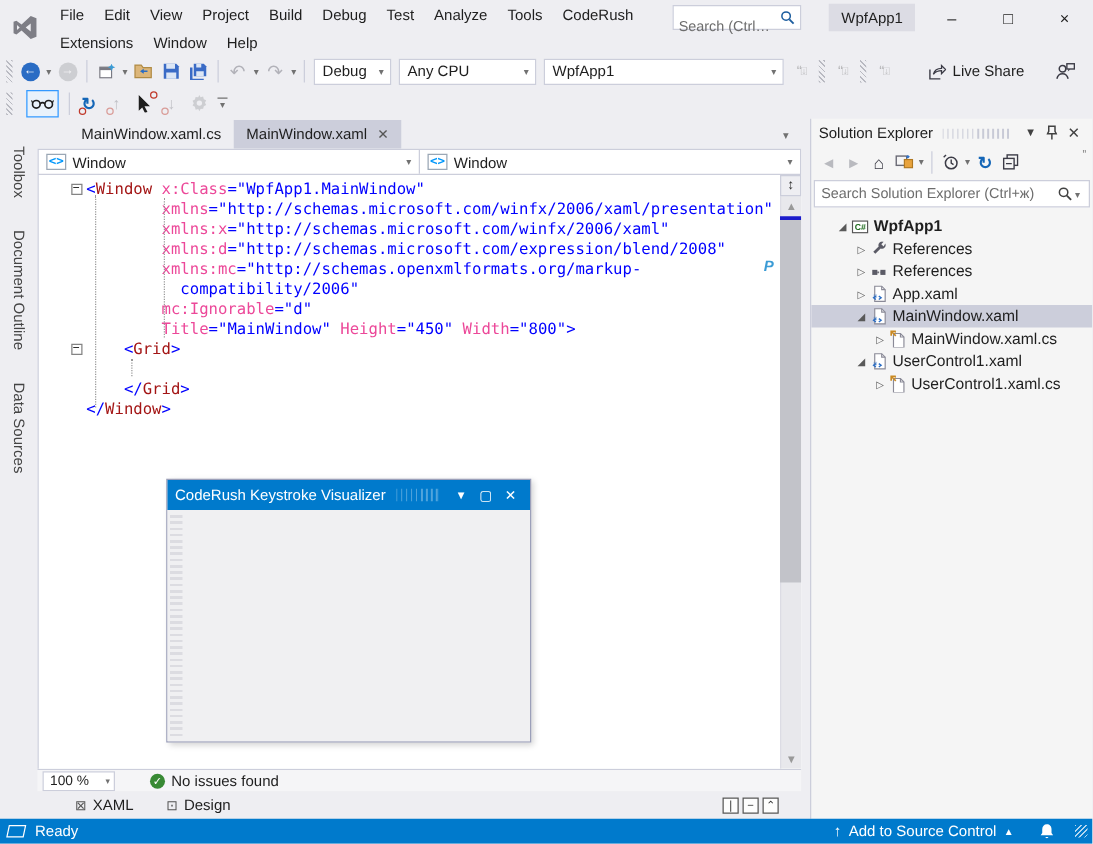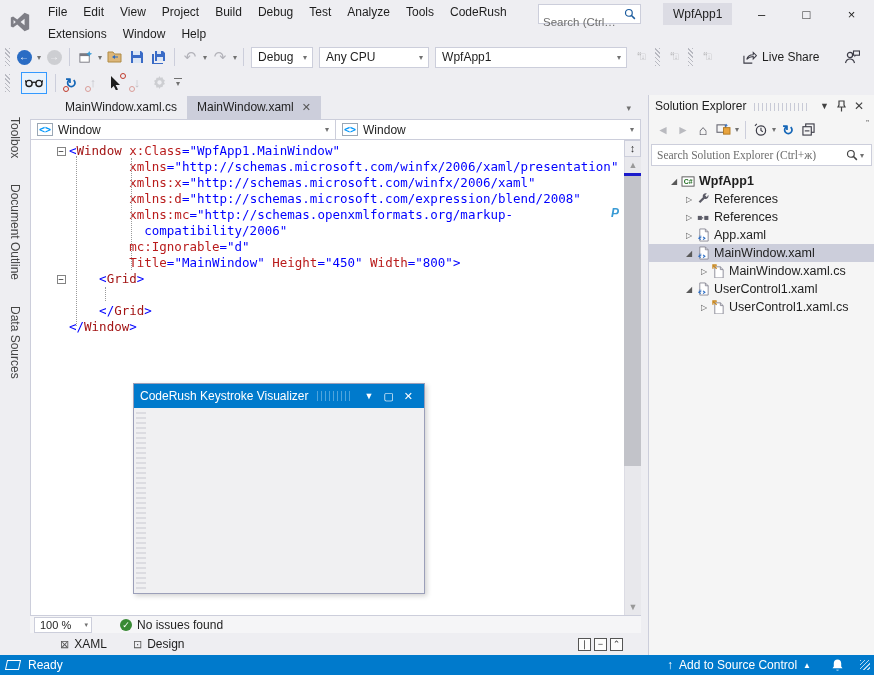--- a/index.html
+++ b/index.html
@@ -51,21 +51,21 @@
   .crumb:last-child { border-right:none; }
   .crumb .tagicon { color:#0097fb; font-family:"DejaVu Sans Mono",monospace; font-size:10px; font-weight:bold; border:1px solid #9aa7b5; padding:0 1px; margin-right:5px; line-height:11px; }
   .crumb .arrow { margin-left:auto; font-size:8px; color:#717171; }
 
   .editor { flex:1; position:relative; background:#fff; overflow:hidden; border-left:1px solid #cccedb; }
   .code { font-family:"DejaVu Sans Mono", monospace; font-size:12.5px; padding-top:3px; position:relative; }
   .code-line { display:flex; height:16px; line-height:16px; white-space:pre; }
   .code-line .lmargin { width:22px; flex:none; }
   .code-line .fold { width:16px; flex:none; display:flex; align-items:center; justify-content:center; }
   .foldbox { width:9px; height:9px; border:1px solid #848484; background:#fff; color:#1e1e1e; font-size:9px; line-height:7px; text-align:center; }
-  .tok-d { color:#0000ff; } .tok-e { color:#a31515; } .tok-a { color:#b91c1c; } .tok-v { color:#0000ff; } .tok-p { color:#000; }
+  .tok-d { color:#0000ff; } .tok-e { color:#a31515; } .tok-a { color:#ec4899; } .tok-v { color:#0000ff; } .tok-p { color:#000; }
   .guide { position:absolute; border-left:1px dotted #9a9a9a; width:0; }
 
   .vscroll { position:absolute; top:0; right:0; bottom:0; width:17px; background:#e8e8ec; border-left:1px solid #dcdce4; }
   .split-handle { position:absolute; top:0; right:0; width:17px; height:17px; background:#eeeef2; border:1px solid #cccedb; text-align:center; font-size:11px; line-height:15px; color:#333; }
   .scroll-up { position:absolute; top:20px; right:2px; width:12px; font-size:9px; color:#999; text-align:center; }
   .caret-mark { position:absolute; top:33px; right:0; width:17px; height:3px; background:#1b1bcb; }
   .vthumb { position:absolute; top:36px; right:0; width:17px; height:290px; background:#c2c3c9; }
   .scroll-down { position:absolute; bottom:3px; right:2px; width:12px; font-size:9px; color:#999; text-align:center; }
   .p-marker { position:absolute; top:66px; right:22px; color:#3a9bd5; font-size:12px; font-style:italic; font-weight:bold; }
 
@@ -97,21 +97,21 @@
   
   .solution-explorer { width:226px; display:flex; flex-direction:column; background:#f5f5f5; border-left:1px solid #cccedb; }
   .se-header { height:21px; display:flex; align-items:center; padding:0 6px; font-size:12px; color:#1e1e1e; }
   .se-grip { flex:1; height:8px; margin:2px 8px 0 8px;
      background:repeating-linear-gradient(90deg,#c8cad6 0 1px, transparent 1px 4px); background-size:100% 3px; }
   .se-hbtn { padding:0 4px; font-size:10px; color:#424242; }
   .se-toolbar { height:27px; display:flex; align-items:center; padding:0 4px; position:relative; }
   .se-tbtn { min-width:20px; height:20px; display:flex; align-items:center; justify-content:center; font-size:12px; }
   .se-overflow { position:absolute; right:4px; top:2px; font-size:9px; color:#717171; letter-spacing:1px; }
   .se-search { height:22px; margin:1px 2px 2px 2px; background:#fff; border:1px solid #cccedb; display:flex; align-items:center; padding:0 5px; color:#6d6d6d; }
-  .se-search .ph { flex:1; font-size:11.5px; white-space:nowrap; overflow:hidden;font-family:Liberation Serif, serif; }
+  .se-search .ph { flex:1; font-size:11.5px; white-space:nowrap; overflow:hidden; }
   .se-tree { flex:1; overflow:hidden; padding-top:4px; }
   .tree-row { height:18px; display:flex; align-items:center; font-size:12.5px; white-space:nowrap; }
   .tree-row.selected { background:#cccedb; }
   .tree-row .twist { width:12px; flex:none; text-align:center; font-size:8px; color:#595959; }
   .tree-row .ticon { width:17px; flex:none; display:flex; justify-content:center; align-items:center; }
   .tree-row.bold .tlabel { font-weight:bold; }
   .tlabel { padding-left:2px; }
 
   
   .statusbar { height:20px; background:#007acc; color:#fff; display:flex; align-items:center; font-size:12px; }

